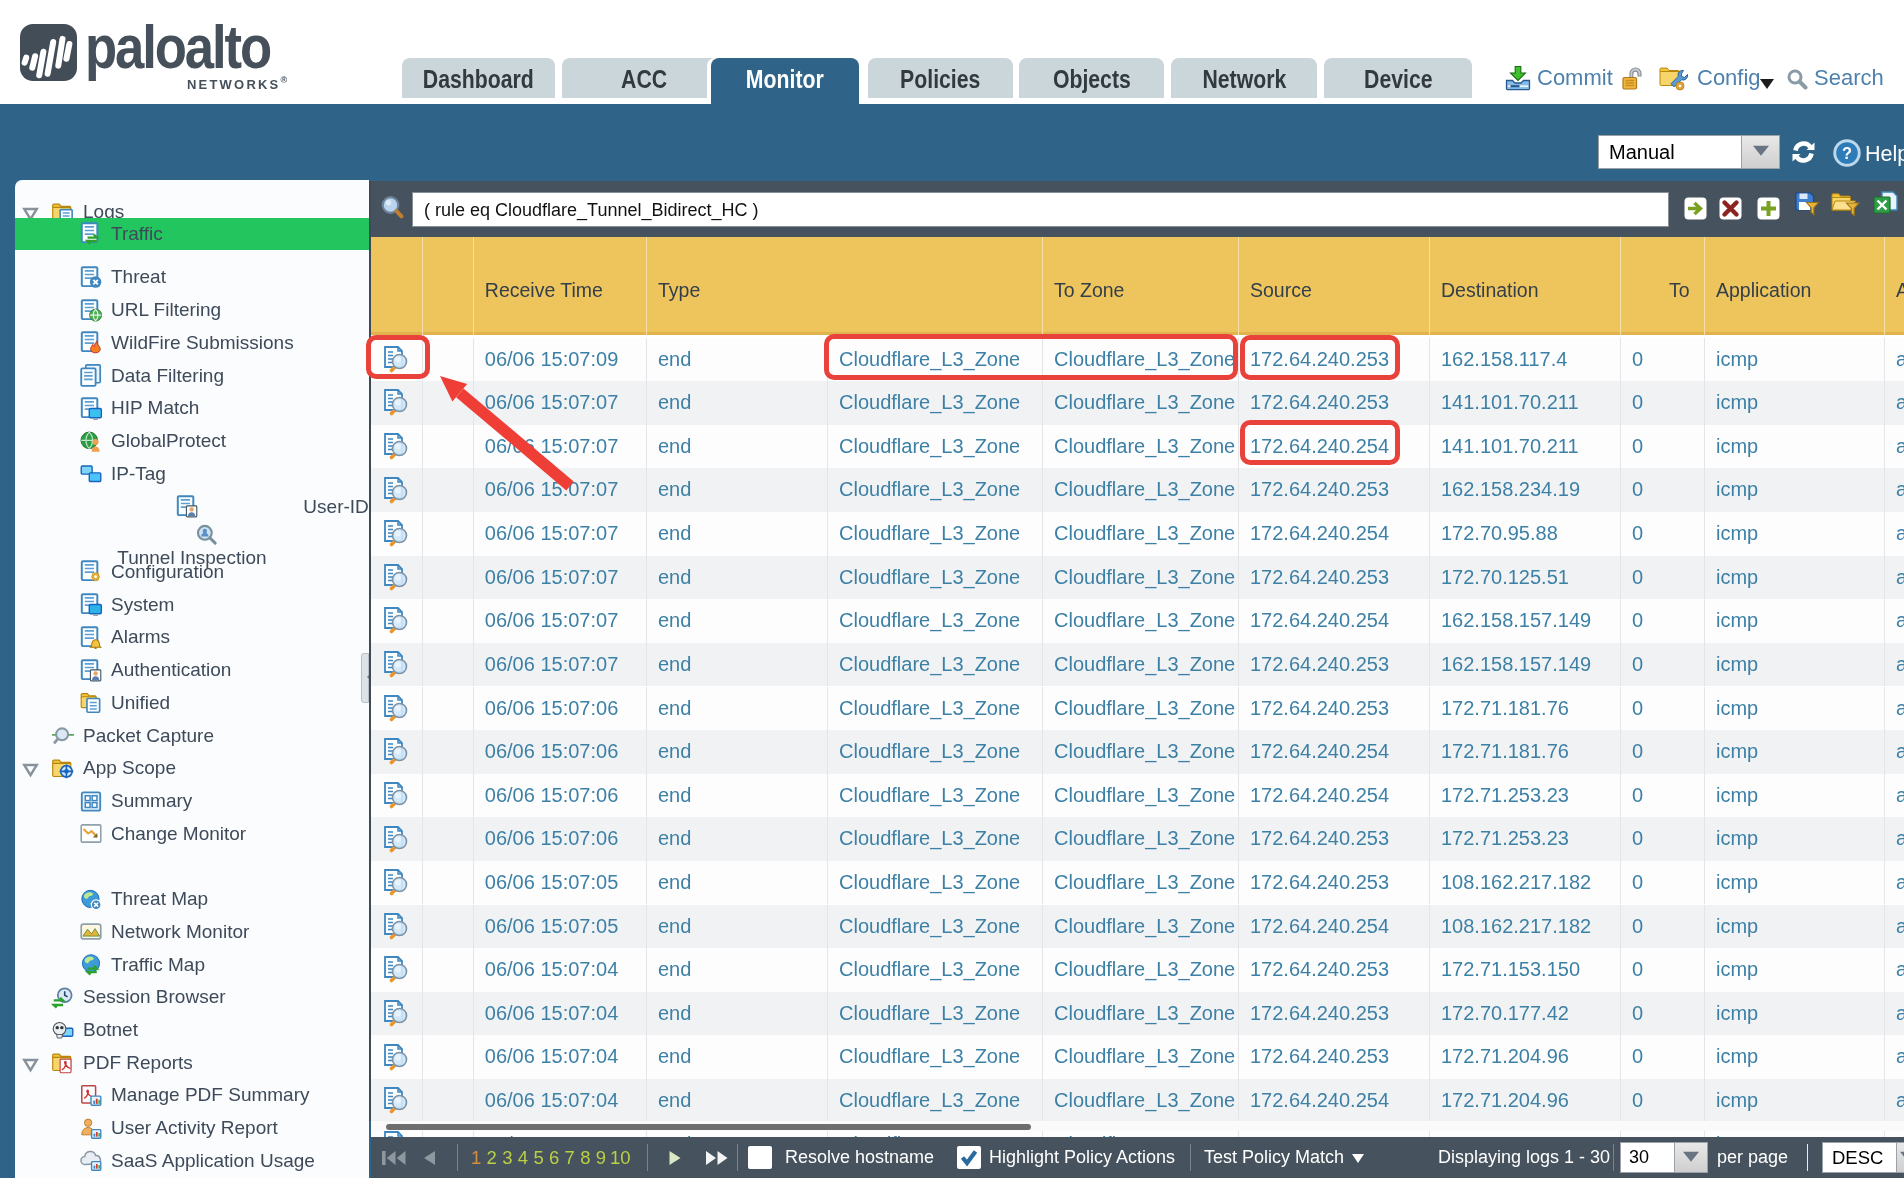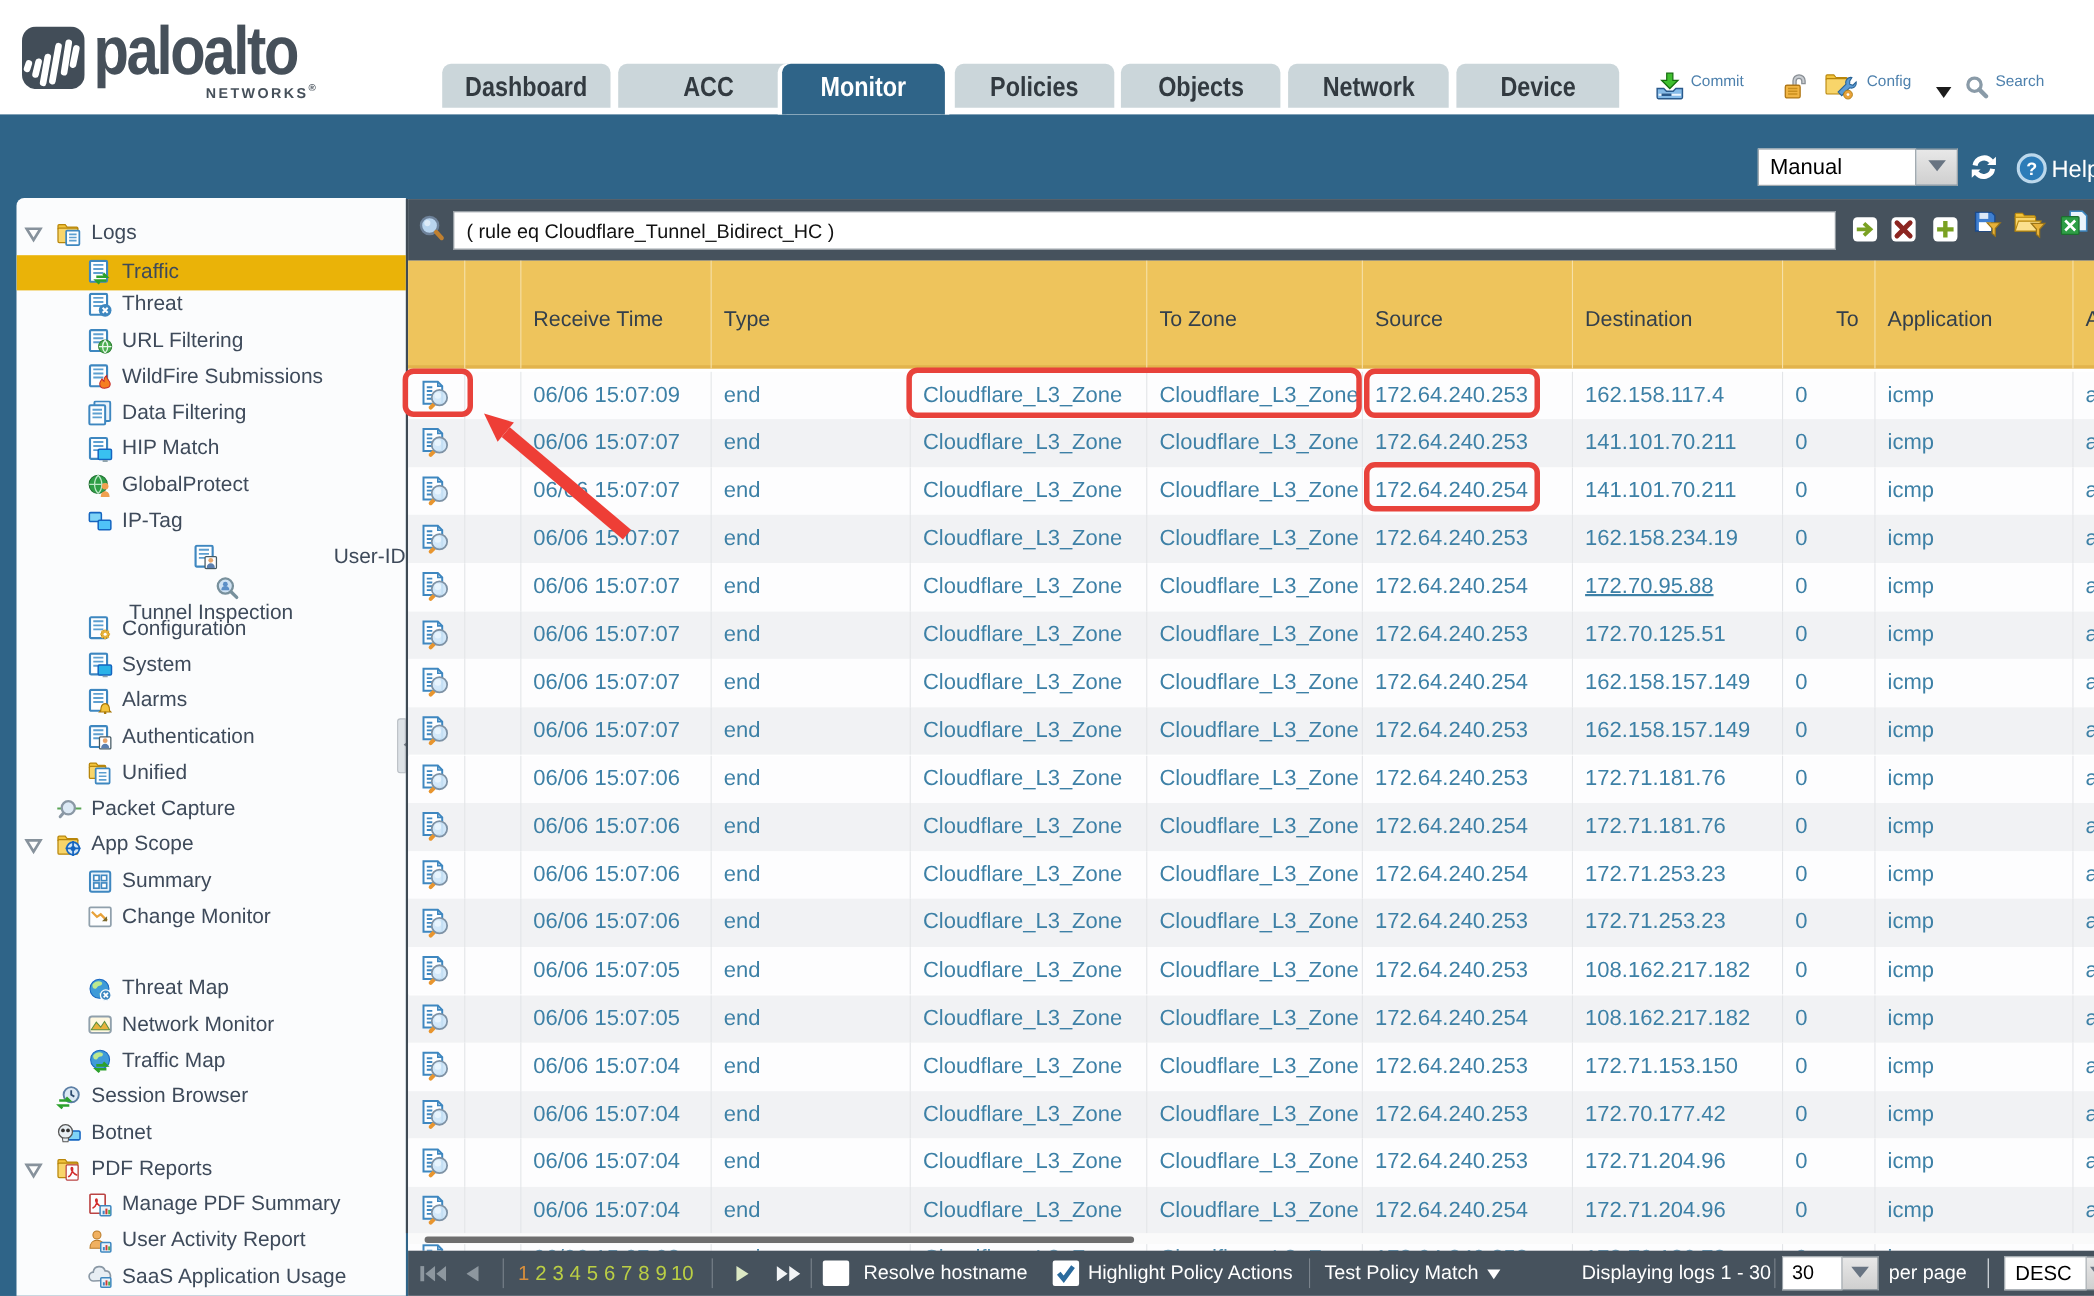--- a/index.html
+++ b/index.html
@@ -6,21 +6,21 @@
   font-family:"Liberation Sans",sans-serif;}
 .abs {position:absolute;}
 #hdr {position:absolute;left:0;top:0;width:1904px;height:104px;background:#fff;}
 #logotxt {position:absolute;left:85px;top:11px;font-size:62px;font-weight:bold;color:#46505a;
   transform:scaleX(0.85);transform-origin:0 0;letter-spacing:-2.5px;}
 #logonet {position:absolute;left:187px;top:75px;font-size:13px;font-weight:bold;color:#46505a;letter-spacing:2.2px;}
 .tab {position:absolute;top:57.5px;height:40.5px;background:#cbd6da;border-radius:8px 8px 0 0;
   text-align:center;line-height:42px;font-size:25px;font-weight:bold;color:#323a40;}
 .tab span {display:inline-block;transform:scaleX(0.85);}
 .tab.active {background:#2f6488;color:#fff;height:46.5px;box-shadow:-4px 0 0 #fff,4px 0 0 #fff;}
-.hlink {position:absolute;top:65px;font-size:14px;color:#4e81ad;}
+.hlink {position:absolute;top:65px;font-size:22px;color:#4e81ad;}
 #band {position:absolute;left:0;top:104px;width:1904px;height:76px;background:#2f6488;}
 .selbox {position:absolute;background:#fff;border:1px solid #9aa2a8;}
 .selarr {position:absolute;background:linear-gradient(#e8e8e8,#cfcfcf);border:1px solid #9aa2a8;border-left:none;}
 .selarr:after {content:"";position:absolute;left:50%;top:50%;transform:translate(-50%,-35%);
   border:8px solid transparent;border-top:10px solid #687482;}
 #side {position:absolute;left:15px;top:179.5px;width:353.8px;height:998.5px;background:#fbfcfd;border-radius:7px 0 0 0;overflow:hidden;}
 .trow {position:absolute;left:0;width:353.8px;height:32.72px;display:flex;align-items:center;
   font-size:19px;color:#3e4a5a;white-space:nowrap;}
 .exp {width:17px;height:16px;margin:2px 4px 0 7px;flex:none;background:none;}
 .expsp {width:28px;flex:none;}
@@ -128,21 +128,21 @@
       <span class="tic">
         <svg width="21" height="20" viewBox="0 0 21 20">
           <path d="M1.5 6V3.6c0-.5.4-.9.9-.9h4.8l1.6 2h7.6c.5 0 .9.4.9.9v.4z" fill="#f3c43c" stroke="#b8860b" stroke-width="1"></path>
           <rect x="1.5" y="5.5" width="15.8" height="11.5" rx="1" fill="#f8d56a" stroke="#b8860b" stroke-width="1"></rect>
           <rect x="8" y="7.5" width="10.5" height="11.5" rx="0.8" fill="#fdfeff" stroke="#3e87c0" stroke-width="1.4"></rect>
           <path d="M10.3 10.5h6M10.3 13h6M10.3 15.5h6" stroke="#5d9fd0" stroke-width="1.3"></path>
         </svg>
       </span>
       <span class="tlb">Logs</span>
     </div>
-<div class="trow ch" style="top:52px;background:#eab308;">
+<div class="trow ch" style="top:38px;background:#22c55e;">
       <span class="expsp"></span>
       <span class="tic">
         <svg width="20" height="20" viewBox="0 0 20 20">
           <rect x="2" y="1" width="13.5" height="16.5" rx="1" fill="#fdfeff" stroke="#3e87c0" stroke-width="1.7"></rect>
           <path d="M4.6 4.2h8M4.6 7.4h8M4.6 10.6h8" stroke="#5d9fd0" stroke-width="1.5"></path>
           <path d="M7 13.5h8l-2.5-2.5M15 16.5H7l2.5 2.5" stroke="#2ca12c" stroke-width="2" fill="none"></path>
         </svg>
       </span>
       <span class="tlb">Traffic</span>
     </div>
@@ -616,21 +616,21 @@
             <circle cx="17.5" cy="17.5" r="7" fill="#cfe6f8" fill-opacity="0.92" stroke="#7e92a5" stroke-width="1.6"></circle>
             <circle cx="16" cy="15.5" r="3" fill="#e8f4fd"></circle>
           </svg>
         </div>
         <div class="cell" style="left:51.0px;width:50.8px;"></div>
         <div class="cell" style="left:101.8px;width:173.2px;">06/06 15:07:07</div>
         <div class="cell" style="left:275.0px;width:181.0px;">end</div>
         <div class="cell" style="left:456.0px;width:215.0px;">Cloudflare_L3_Zone</div>
         <div class="cell" style="left:671.0px;width:196.0px;">Cloudflare_L3_Zone</div>
         <div class="cell" style="left:867.0px;width:191.0px;">172.64.240.254</div>
-        <div class="cell" style="left:1058.0px;width:191.0px;text-decoration:underline;">172.70.95.88</div>
+        <div class="cell" style="left:1058.0px;width:191.0px;">172.70.95.88</div>
         <div class="cell" style="left:1249.0px;width:84.0px;">0</div>
         <div class="cell" style="left:1333.0px;width:180.0px;">icmp</div>
         <div class="cell" style="left:1513.0px;width:76.0px;">a</div>
       </div>
 <div class="drow" style="top:374.6px;background:#f1f2f4;">
         <div class="icell" style="left:0;width:51px;">
           <svg width="29" height="31" viewBox="0 0 29 31">
             <path d="M3 3h13l4 4v16H3z" fill="#fdfeff" stroke="#3e87c0" stroke-width="1.8"></path>
             <path d="M16 3v4h4" fill="none" stroke="#3e87c0" stroke-width="1.5"></path>
             <path d="M6 8h5M6 11.5h5M6 15h5M6 18.5h5" stroke="#3e87c0" stroke-width="1.7"></path>

